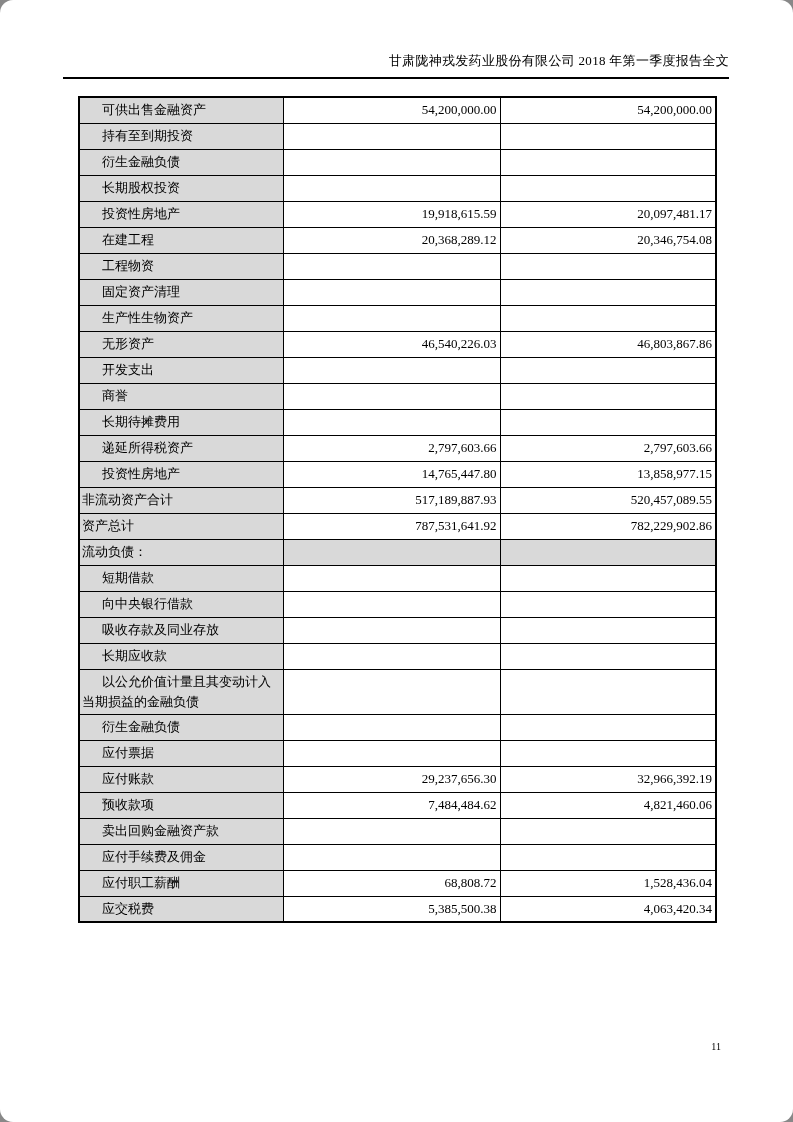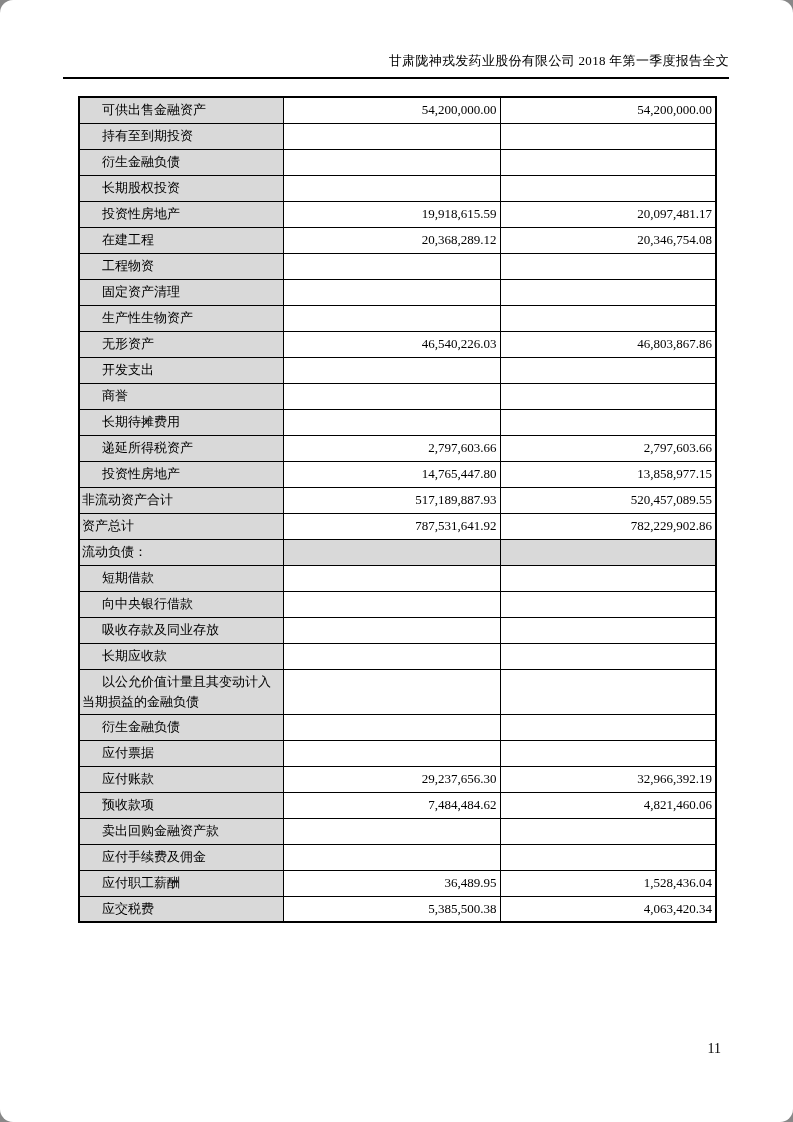--- a/index.html
+++ b/index.html
@@ -57,21 +57,21 @@
     background: #ffffff;
     text-align: right;
     padding: 2px 3px 2px 2px;
     white-space: nowrap;
   }
   .balance-table tr.section td.value-cell { background: var(--label-bg, #d9d9d9); }
   .page-number {
     position: absolute;
     top: 1041px;
     right: 72px;
-    font-size: 14px;
+    font-size: 10px;
   }
 </style>
 </head>
 <body>
 
 <div class="page" style="--page-bg: #ffffff; --text-color: #000000; --border-color: #000000; --label-bg: #d9d9d9;">
 
   <div class="doc-header">甘肃陇神戎发药业股份有限公司 2018 年第一季度报告全文</div>
 
   <table class="balance-table">
@@ -221,21 +221,21 @@
       <td class="value-cell"></td>
       <td class="value-cell"></td>
     </tr>
         <tr>
       <td class="label-cell indent">应付手续费及佣金</td>
       <td class="value-cell"></td>
       <td class="value-cell"></td>
     </tr>
         <tr>
       <td class="label-cell indent">应付职工薪酬</td>
-      <td class="value-cell">36,489.95</td>
+      <td class="value-cell">68,808.72</td>
       <td class="value-cell">1,528,436.04</td>
     </tr>
         <tr>
       <td class="label-cell indent">应交税费</td>
       <td class="value-cell">5,385,500.38</td>
       <td class="value-cell">4,063,420.34</td>
     </tr>
       </tbody>
   </table>
 

